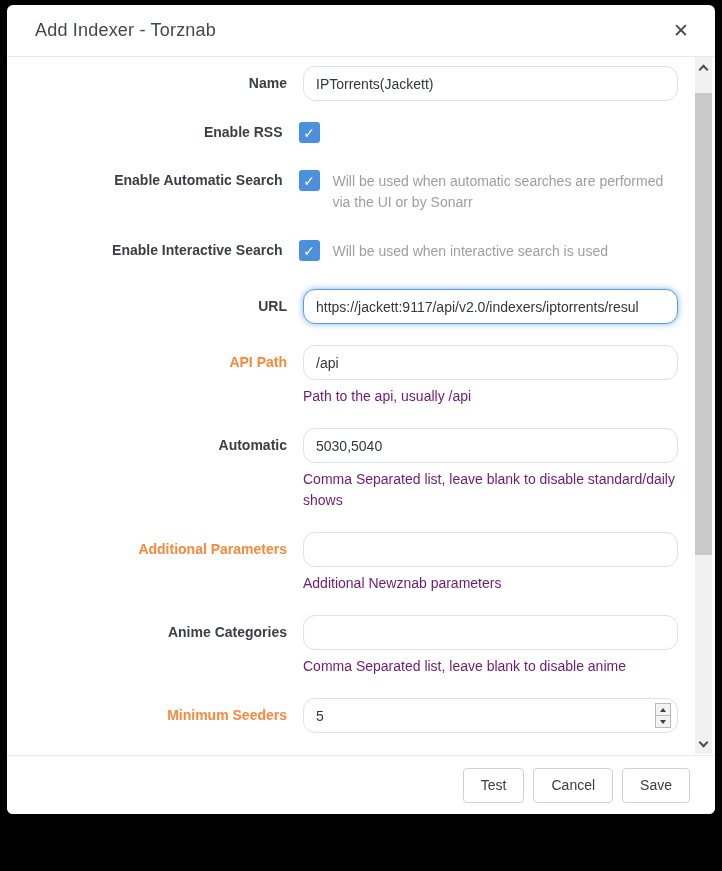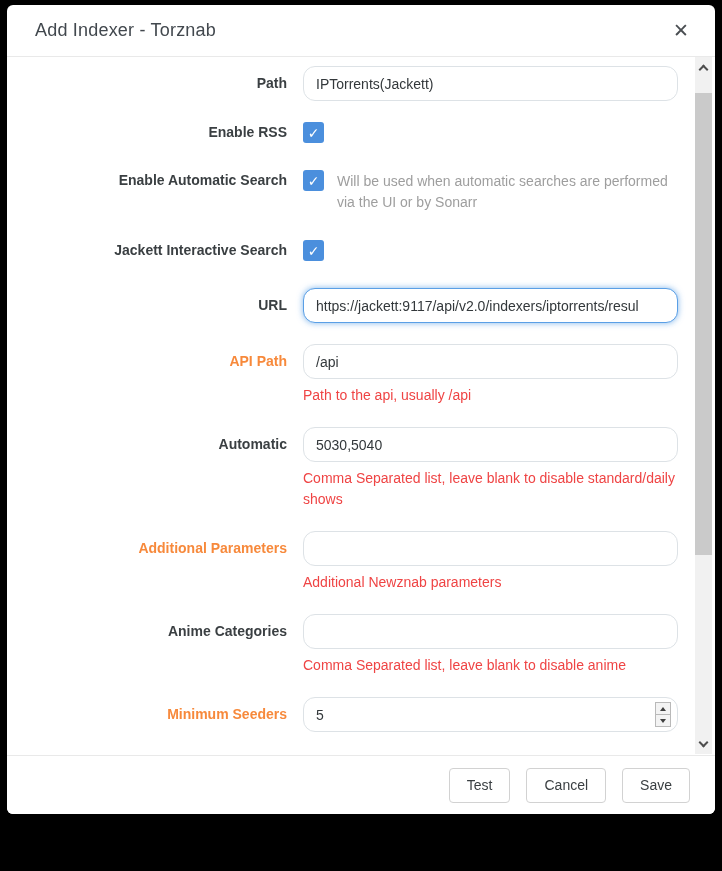--- a/index.html
+++ b/index.html
@@ -11,71 +11,71 @@
 
   
   .modal-header { flex:0 0 52px; display:flex; align-items:center; justify-content:space-between; padding:0 22px 0 28px; border-bottom:1px solid #e9e9e9; }
   .modal-title { font-size:18px; color:#42484e; font-weight:400; letter-spacing:.2px; }
   .close-btn { font-size:19px; font-weight:700; color:#4a4e52; cursor:pointer; line-height:1; padding:2px 4px; }
 
   
   .modal-body { flex:1 1 auto; position:relative; padding:9px 46px 0 0; overflow:hidden; }
 
   .row { display:flex; margin-bottom:21px; }
-  .row-check { margin-bottom:27px; }
+  .row-check { margin-bottom:27px;justify-content:center; }
   .lbl { width:296px; flex:0 0 296px; text-align:right; padding:9px 16px 0 0; font-size:14px; font-weight:700; color:#3a3f42; }
   .lbl.advanced { color:#f7893b; }
   .row-check .lbl { padding-top:2px; }
   .ctrl { width:375px; flex:0 0 375px; }
   .ctrl-check { display:flex; align-items:flex-start; }
 
   .txt { width:100%; height:35px; border:1px solid #dde2e6; border-radius:12px; padding:0 12px; font-size:14px; color:#33383b; background:#fff; outline:none; font-family:inherit; }
   .txt.focused { border-color:#5a9fe6; box-shadow:0 0 6px rgba(86,157,229,.75); }
 
   .checkbox { width:21px; height:21px; flex:0 0 21px; background:#4b8fdd; border-radius:3px; display:flex; align-items:center; justify-content:center; cursor:pointer; }
   .check-glyph { color:#fff; font-size:14px; font-weight:700; line-height:1; }
 
   .help-inline { margin-left:13px; font-size:14px; color:#9e9e9e; line-height:21px; padding-top:1px; }
-  .help { margin-top:6px; font-size:14px; color:#ef4444; line-height:21px; }
+  .help { margin-top:6px; font-size:14px; color:#701a75; line-height:21px; }
 
   .num-wrap { position:relative; }
   .spinner { position:absolute; right:7px; top:5px; width:16px; height:25px; border:1px solid #b9b9b9; background:#f3f3f3; cursor:pointer; }
   .spin-half { height:11px; display:flex; align-items:center; justify-content:center; }
   .spin-half.down { border-top:1px solid #b9b9b9; height:12px; }
   .tri-up { width:0; height:0; border-left:3px solid transparent; border-right:3px solid transparent; border-bottom:4px solid #3f3f3f; }
   .tri-down { width:0; height:0; border-left:3px solid transparent; border-right:3px solid transparent; border-top:4px solid #3f3f3f; }
 
   
   .scrollbar { position:absolute; top:0; right:3px; bottom:1px; width:17px; background:#f1f1f1; }
   .sb-btn { position:absolute; left:0; width:17px; height:20px; display:flex; align-items:center; justify-content:center; background:#f1f1f1; cursor:pointer; }
   .sb-up { top:0; } .sb-down { bottom:0; }
   .chev { width:7px; height:7px; border-right:2px solid #4d4d4d; border-bottom:2px solid #4d4d4d; }
   .chev.up { transform:rotate(-135deg); margin-top:4px; }
   .chev.down { transform:rotate(45deg); margin-bottom:3px; }
   .sb-thumb { position:absolute; left:0; top:36px; width:17px; height:462px; background:#cacaca; cursor:grab; }
 
   
-  .modal-footer { flex:0 0 59px; border-top:1px solid #e9e9e9; display:flex; align-items:center; justify-content:flex-end; gap:16px; padding:0 25px; background:#fff; }
+  .modal-footer { flex:0 0 59px; border-top:1px solid #e9e9e9; display:flex; align-items:center; justify-content:flex-end; gap:9px; padding:0 25px; background:#fff; }
   .btn { height:35px; padding:0 17px; background:#fff; border:1px solid #d2d2d2; border-radius:4px; font-size:14px; color:#3a3f42; font-family:inherit; cursor:pointer; }
 </style>
 </head>
 <body>
 
 <div class="frame">
   <div class="modal">
 
     <div class="modal-header">
       <div class="modal-title">Add Indexer - Torznab</div>
       <div class="close-btn">✕</div>
     </div>
 
     <div class="modal-body">
 
       <div class="row">
-        <div class="lbl">Path</div>
+        <div class="lbl">Name</div>
         <div class="ctrl">
           <input class="txt" value="IPTorrents(Jackett)" style="">
         </div>
       </div>
 
       <div class="row row-check">
         <div class="lbl">Enable RSS</div>
         <div class="ctrl ctrl-check">
           <div class="checkbox">
             <span class="check-glyph">✓</span>
@@ -87,25 +87,26 @@
         <div class="lbl">Enable Automatic Search</div>
         <div class="ctrl ctrl-check">
           <div class="checkbox">
             <span class="check-glyph">✓</span>
           </div>
           <div class="help-inline">Will be used when automatic searches are performed via the UI or by Sonarr</div>
         </div>
       </div>
 
       <div class="row row-check">
-        <div class="lbl">Jackett Interactive Search</div>
+        <div class="lbl">Enable Interactive Search</div>
         <div class="ctrl ctrl-check">
           <div class="checkbox">
             <span class="check-glyph">✓</span>
           </div>
+          <div class="help-inline">Will be used when interactive search is used</div>
         </div>
       </div>
 
       <div class="row">
         <div class="lbl">URL</div>
         <div class="ctrl">
           <input class="txt focused" value="https://jackett:9117/api/v2.0/indexers/iptorrents/resul" style="">
         </div>
       </div>
 

